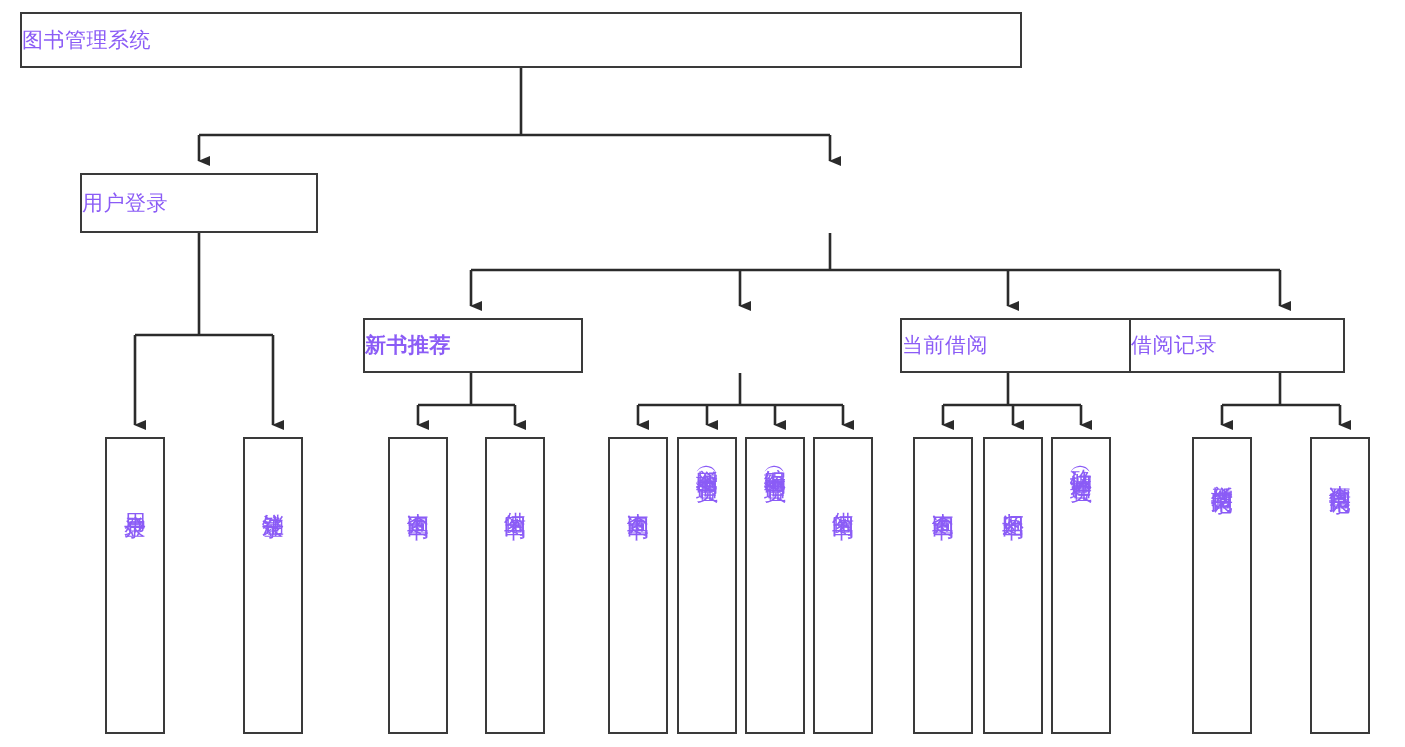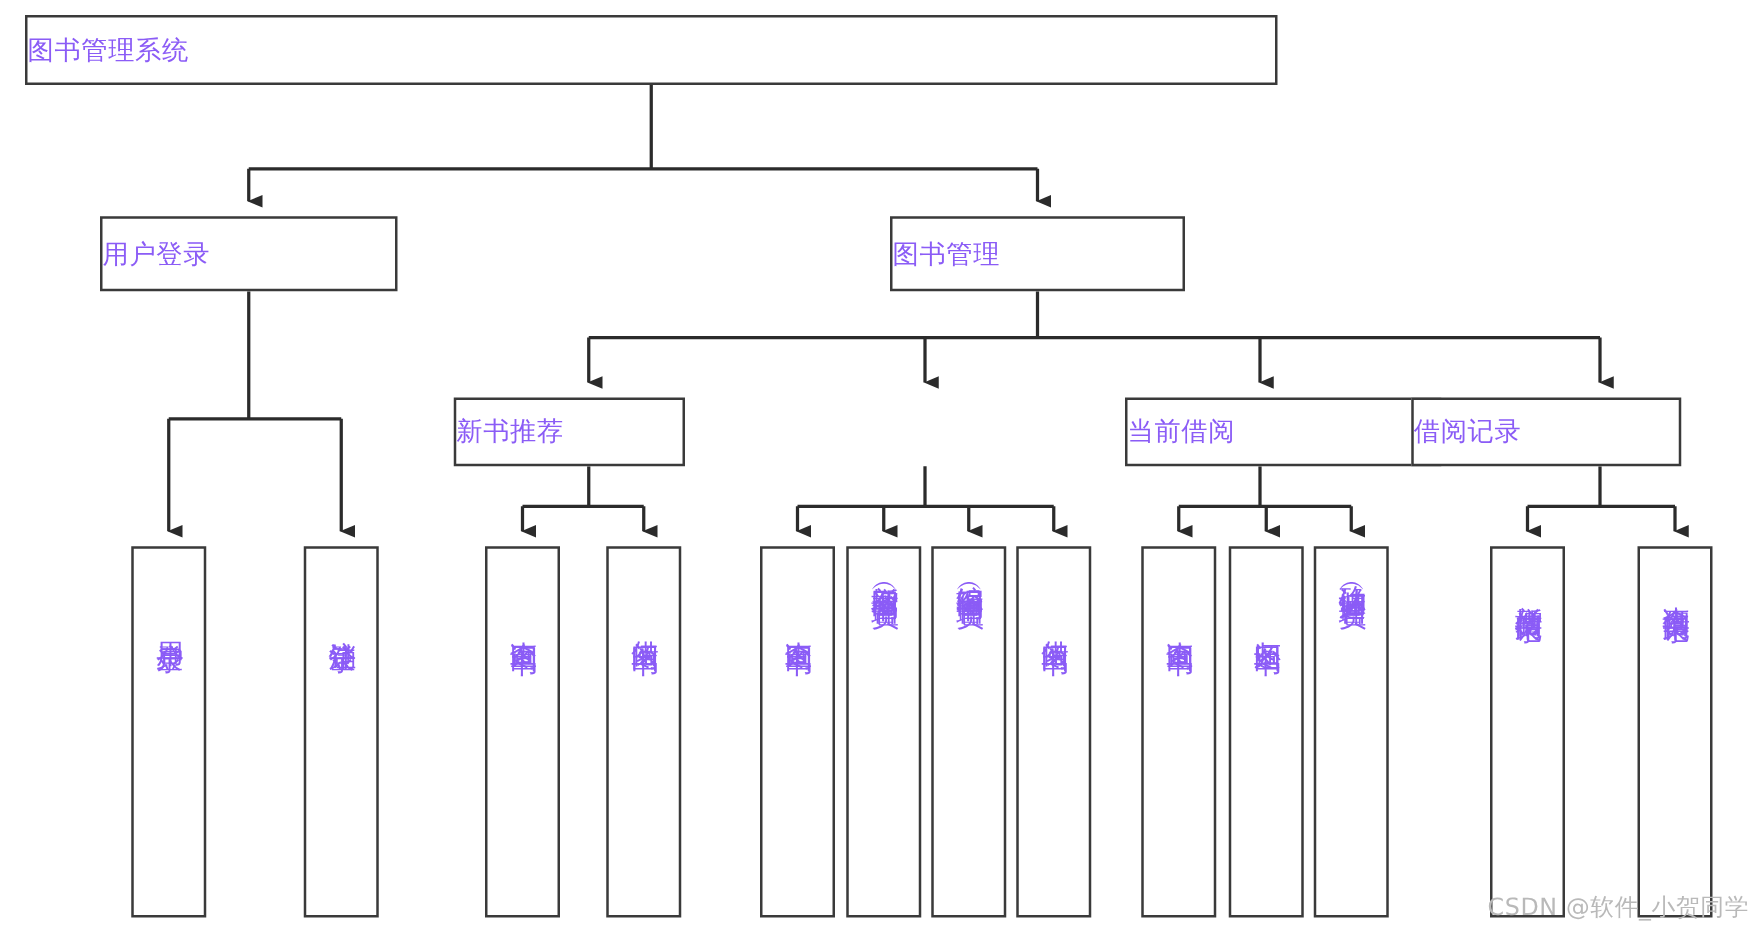--- a/index.html
+++ b/index.html
@@ -135,25 +135,22 @@
   </svg>
 
   <div class="node horizontal" style="left:20px; top:12px; width:1002px; height:56px;">
     <span class="label">图书管理系统</span>
   </div>
 
   <div class="node horizontal" style="left:80px; top:173px; width:238px; height:60px;">
     <span class="label">用户登录</span>
   </div>
 
-  <div class="node horizontal" style="left:712px; top:173px; width:236px; height:60px;">
-    <span class="label">图书管理</span>
-  </div>
-
-  <div class="node horizontal" style="left:363px; top:318px; width:185px; height:55px;">
+
+  <div class="node horizontal" style="left:363px; top:318px; width:220px; height:55px;font-weight:bold;">
     <span class="label">新书推荐</span>
   </div>
 
 
   <div class="node horizontal" style="left:900px; top:318px; width:253px; height:55px;">
     <span class="label">当前借阅</span>
   </div>
 
   <div class="node horizontal" style="left:1129px; top:318px; width:216px; height:55px;">
     <span class="label">借阅记录</span>
@@ -204,15 +201,14 @@
   </div>
 
   <div class="node vertical mid3" style="left:1192px; top:437px; width:60px; height:297px;">
     <span class="label">新增借阅记录</span>
   </div>
 
   <div class="node vertical mid3" style="left:1310px; top:437px; width:60px; height:297px;">
     <span class="label">查询借阅记录</span>
   </div>
 
-  <div class="watermark">CSDN @软件_小贺同学</div>
 
 </div>
 
 </body></html>

